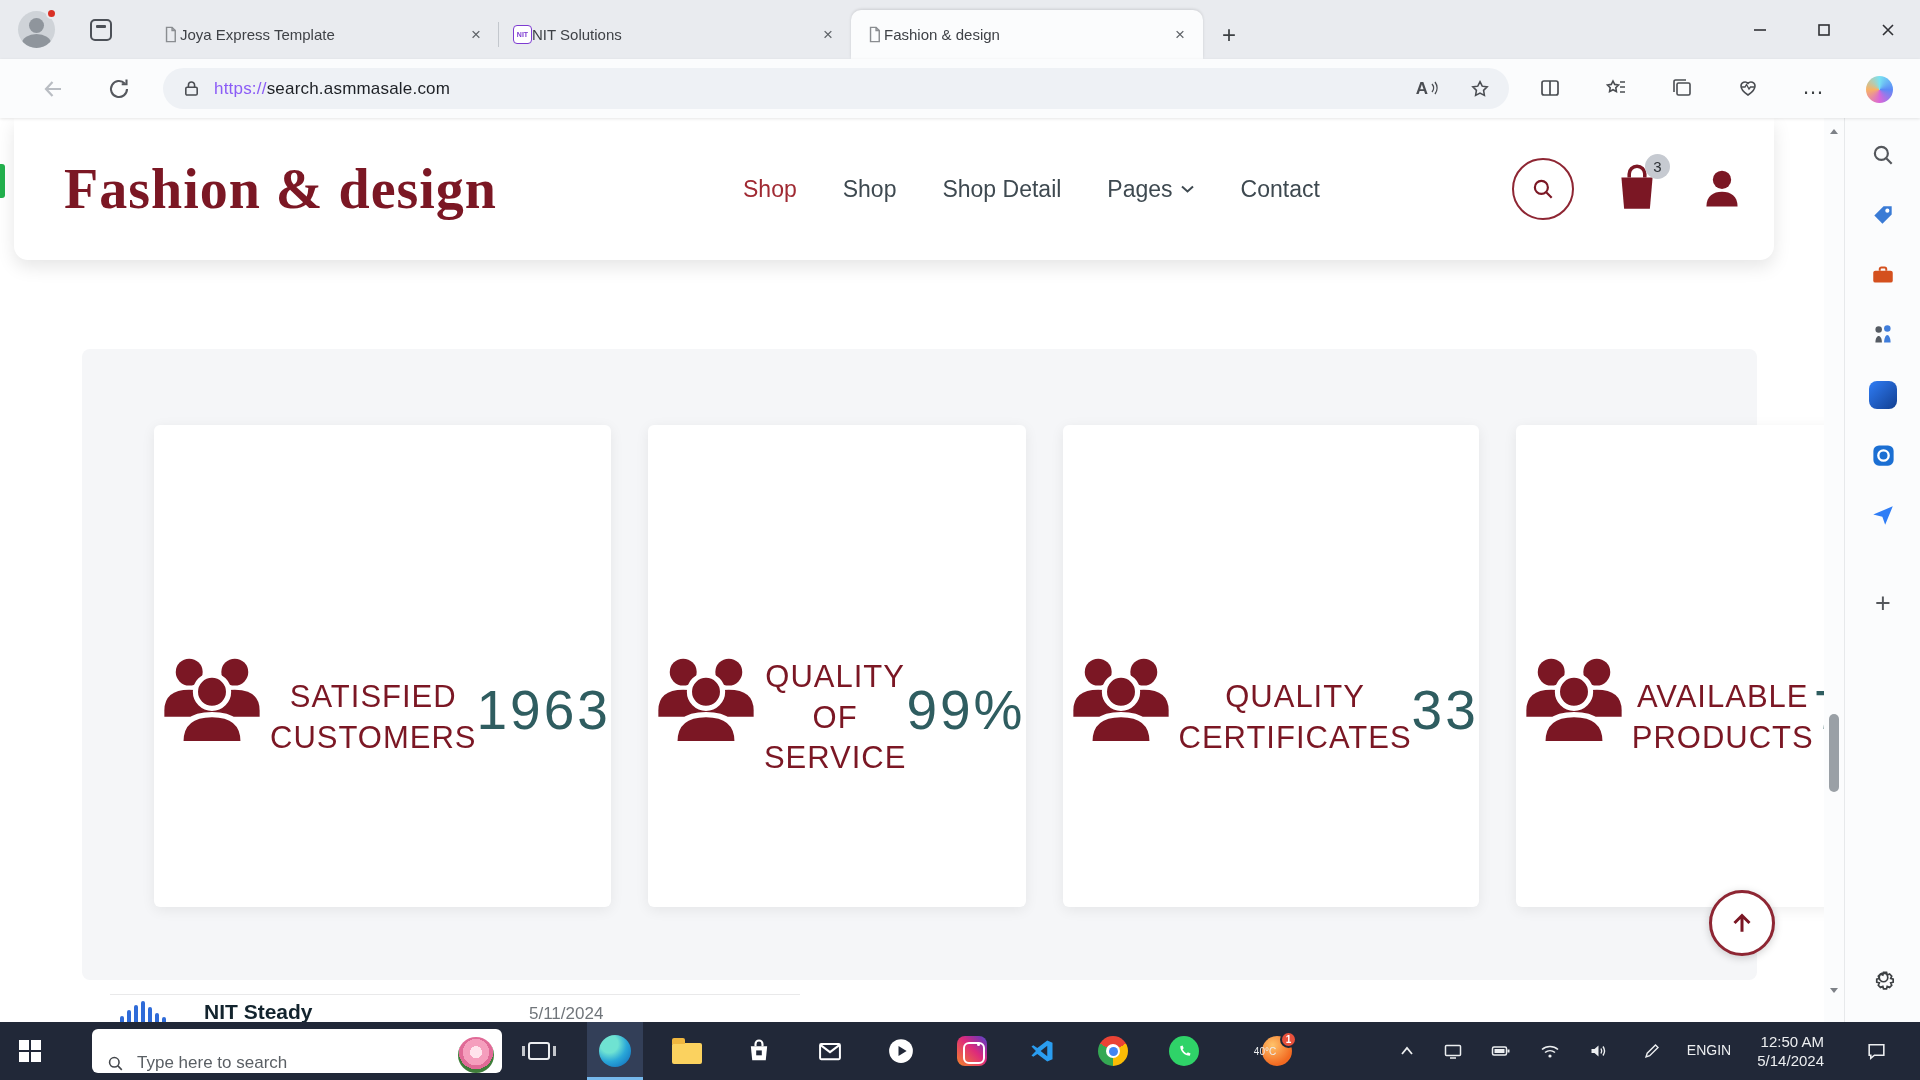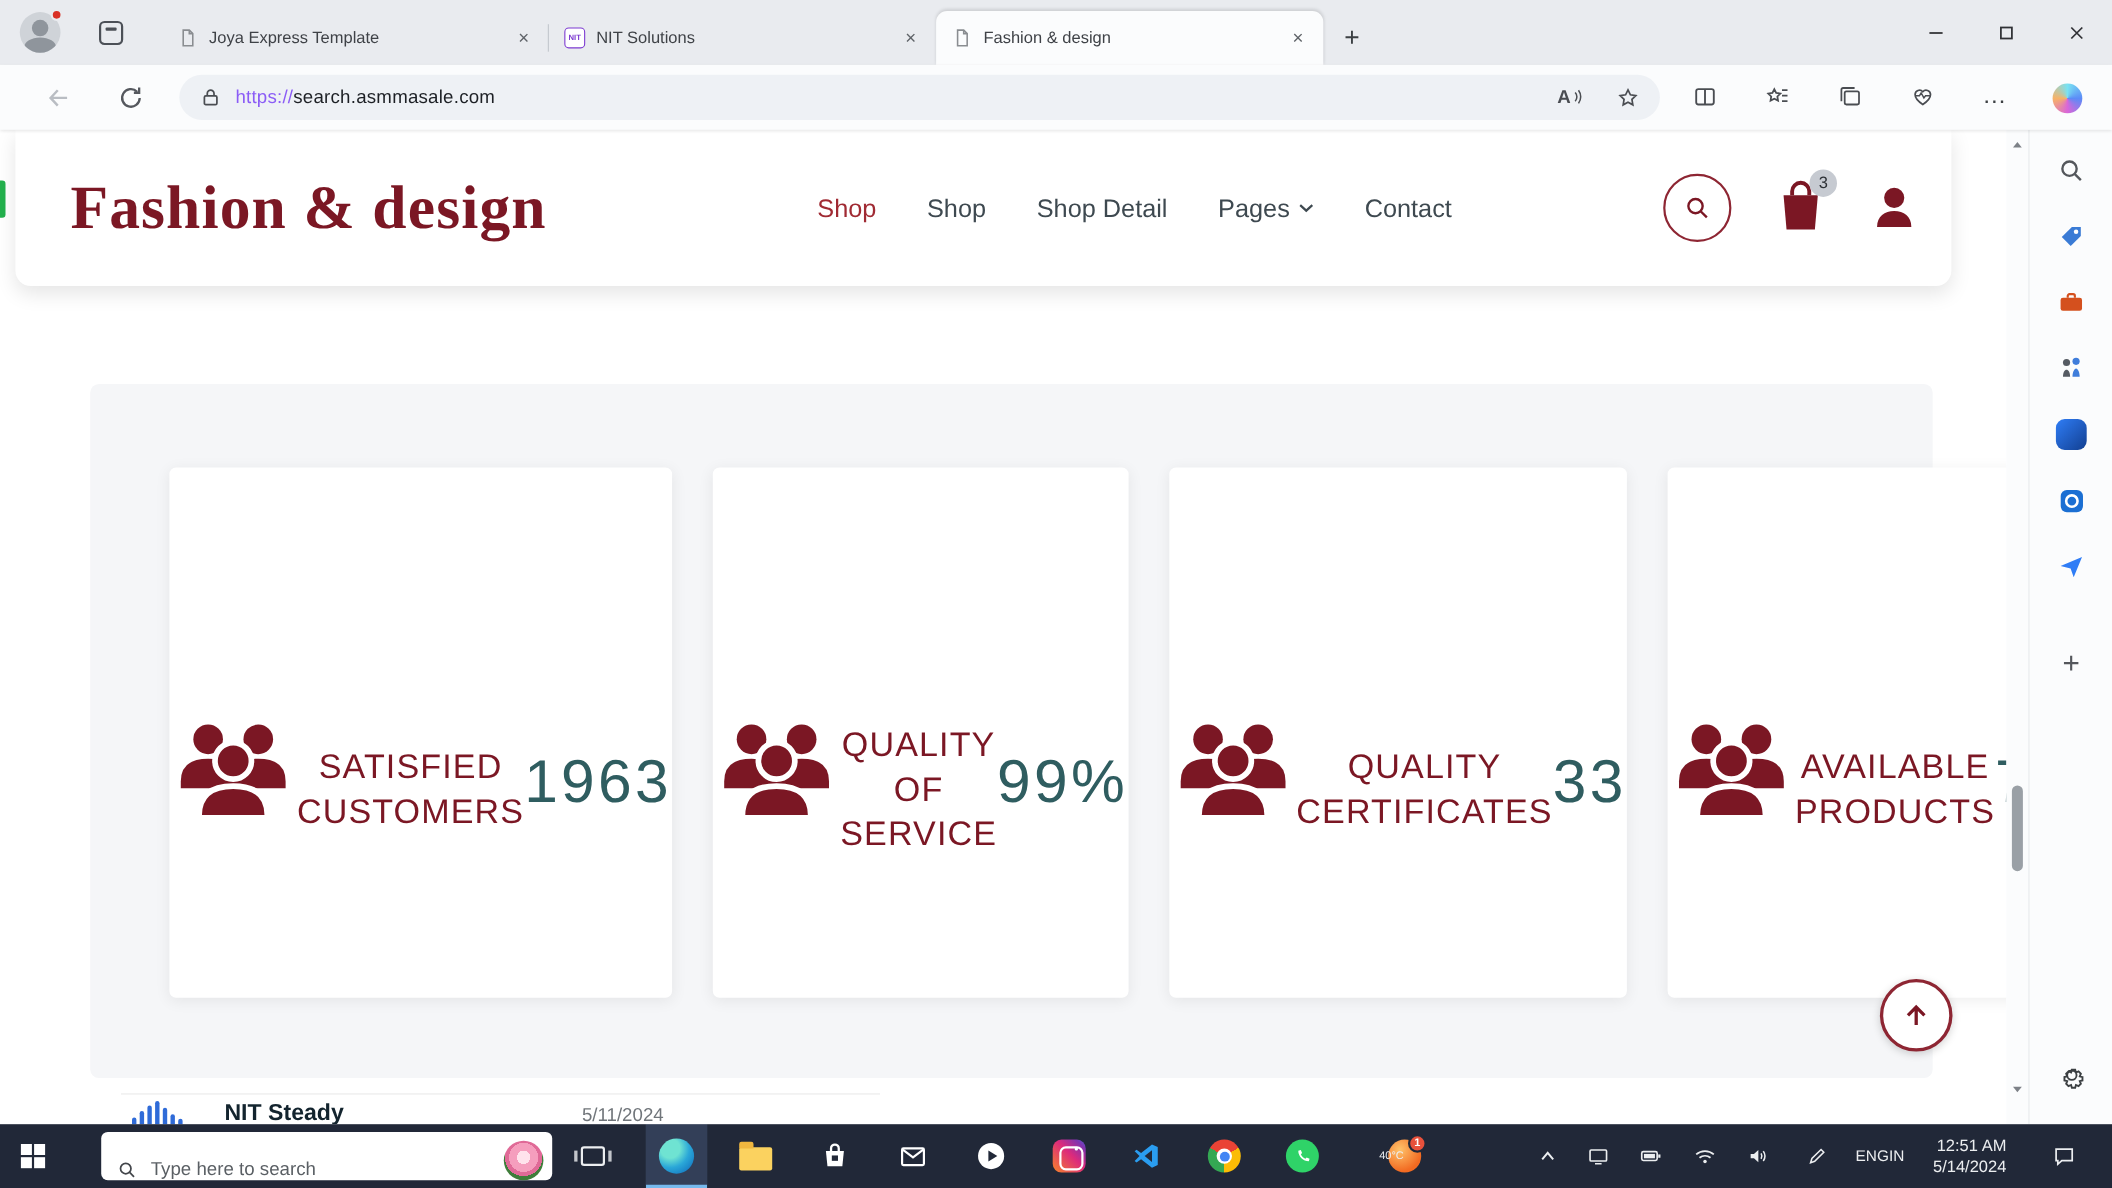--- a/index.html
+++ b/index.html
@@ -14,21 +14,21 @@
     background:#cfd3d8;overflow:hidden}
   .avatar .head{position:absolute;left:11px;top:7px;width:15px;height:15px;border-radius:50%;background:#8f959c}
   .avatar .bust{position:absolute;left:4px;top:23px;width:29px;height:18px;border-radius:50% 50% 0 0;background:#8f959c}
   .avatar-dot{position:absolute;left:46px;top:8px;width:11px;height:11px;border-radius:50%;
     background:#d93025;border:2px solid #e9ebef}
   .tab-actions{position:absolute;left:90px;top:19px;width:22px;height:22px;border:2px solid #4c5057;
     border-radius:5px}
   .tab-actions::after{content:"";position:absolute;left:4px;top:4px;width:10px;height:3px;background:#4c5057;border-radius:1px}
 
   .tabs{position:absolute;left:147px;top:10px;height:49px;display:flex;align-items:stretch}
-  .tab{width:352px;display:flex;align-items:center;gap:10px;padding:0 12px 0 14px;
+  .tab{width:352px;display:flex;align-items:center;padding:0 12px 0 14px;
     font-size:15px;color:#3f4247;border-radius:10px 10px 0 0;position:relative}
   .tab .t-title{flex:1;white-space:nowrap;overflow:hidden;text-overflow:ellipsis}
   .tab .t-close{width:22px;height:22px;border-radius:5px;display:flex;align-items:center;justify-content:center;
     font-size:17px;color:#5f6368}
   .tab.sep::after{content:"";position:absolute;right:0;top:12px;height:25px;width:1px;background:#c3c7cd}
   .tab.active{background:#fbfcfd;box-shadow:0 -1px 3px rgba(0,0,0,.12)}
   .newtab{width:32px;height:32px;margin:9px 0 0 10px;border-radius:6px;display:flex;align-items:center;
     justify-content:center;font-size:24px;color:#3c4043}
   .favicon{width:19px;height:19px;flex:none}
   .fav-nit{width:19px;height:19px;flex:none;border-radius:4px;background:#fff;border:1px solid #7d3bd1;
@@ -554,21 +554,21 @@
           <path d="M4 16l1.2-3.8L13.5 4 16 6.5l-8.3 8.2z" fill="none" stroke="#eceef0" stroke-width="1.4"></path>
         </svg>
     </div>
 
     <div class="tb-item lang">
       <span>ENG</span>
       <span>IN</span>
     </div>
 
     <div class="tb-item clock">
-      <span>12:51 AM</span>
+      <span>12:50 AM</span>
       <span>5/14/2024</span>
     </div>
 
     <div class="tb-item" style="left:1854px;width:44px">
       <svg width="23" height="23" viewBox="0 0 22 22">
           <path d="M4 4.5h14v10H9l-3.5 3v-3H4z" fill="none" stroke="#eceef0" stroke-width="1.5"></path>
         </svg>
     </div>
   </div>
 

